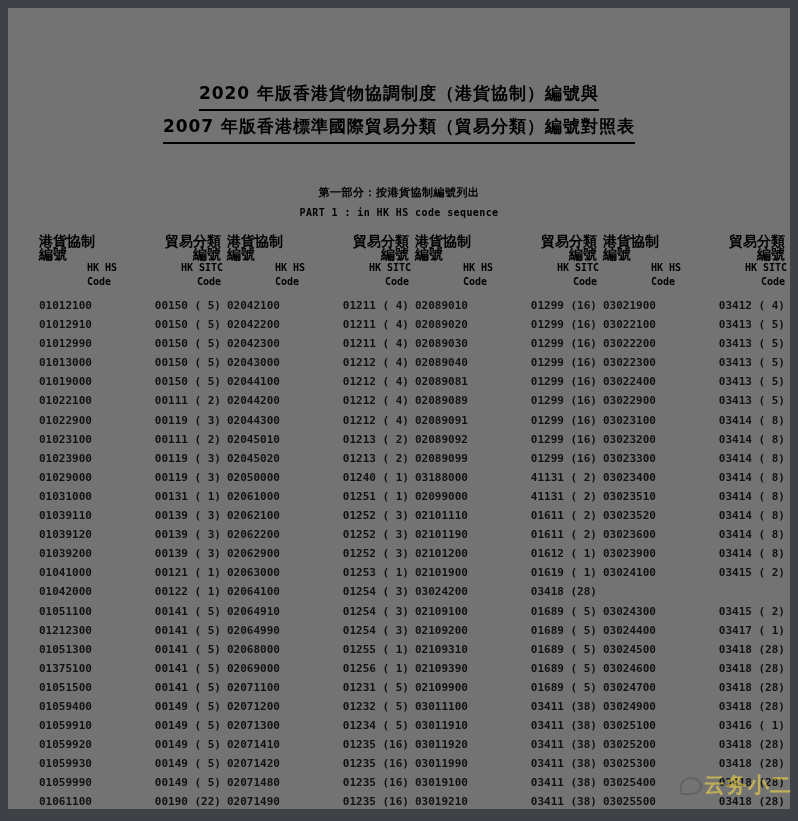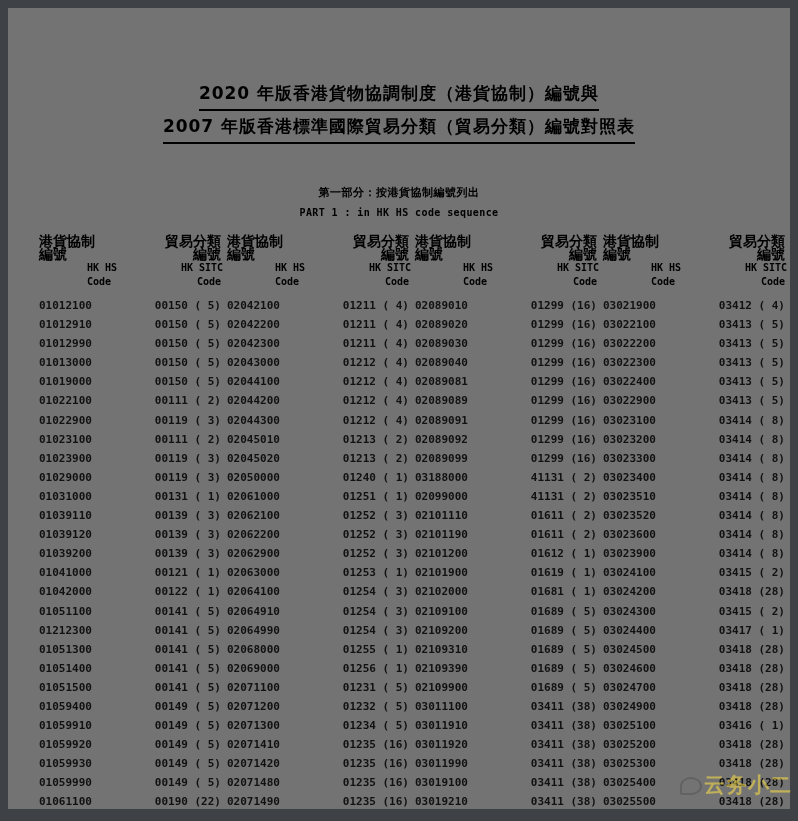--- a/index.html
+++ b/index.html
@@ -552,24 +552,20 @@
         <div class="data-row">
           <div class="data-group">
             <div class="dcell hs">01042000</div>
             <div class="dcell sitc">00122 ( 1)</div>
           </div>
           <div class="data-group">
             <div class="dcell hs">02064100</div>
             <div class="dcell sitc">01254 ( 3)</div>
           </div>
           <div class="data-group">
-            <div class="dcell hs">02102000</div>
-            <div class="dcell sitc">01681 ( 1)</div>
-          </div>
-          <div class="data-group">
             <div class="dcell hs">03024200</div>
             <div class="dcell sitc">03418 (28)</div>
           </div>
         </div>
         <div class="data-row">
           <div class="data-group">
             <div class="dcell hs">01051100</div>
             <div class="dcell sitc">00141 ( 5)</div>
           </div>
           <div class="data-group">
@@ -616,21 +612,21 @@
             <div class="dcell hs">02109310</div>
             <div class="dcell sitc">01689 ( 5)</div>
           </div>
           <div class="data-group">
             <div class="dcell hs">03024500</div>
             <div class="dcell sitc">03418 (28)</div>
           </div>
         </div>
         <div class="data-row">
           <div class="data-group">
-            <div class="dcell hs">01051400</div>
+            <div class="dcell hs">01375100</div>
             <div class="dcell sitc">00141 ( 5)</div>
           </div>
           <div class="data-group">
             <div class="dcell hs">02069000</div>
             <div class="dcell sitc">01256 ( 1)</div>
           </div>
           <div class="data-group">
             <div class="dcell hs">02109390</div>
             <div class="dcell sitc">01689 ( 5)</div>
           </div>

